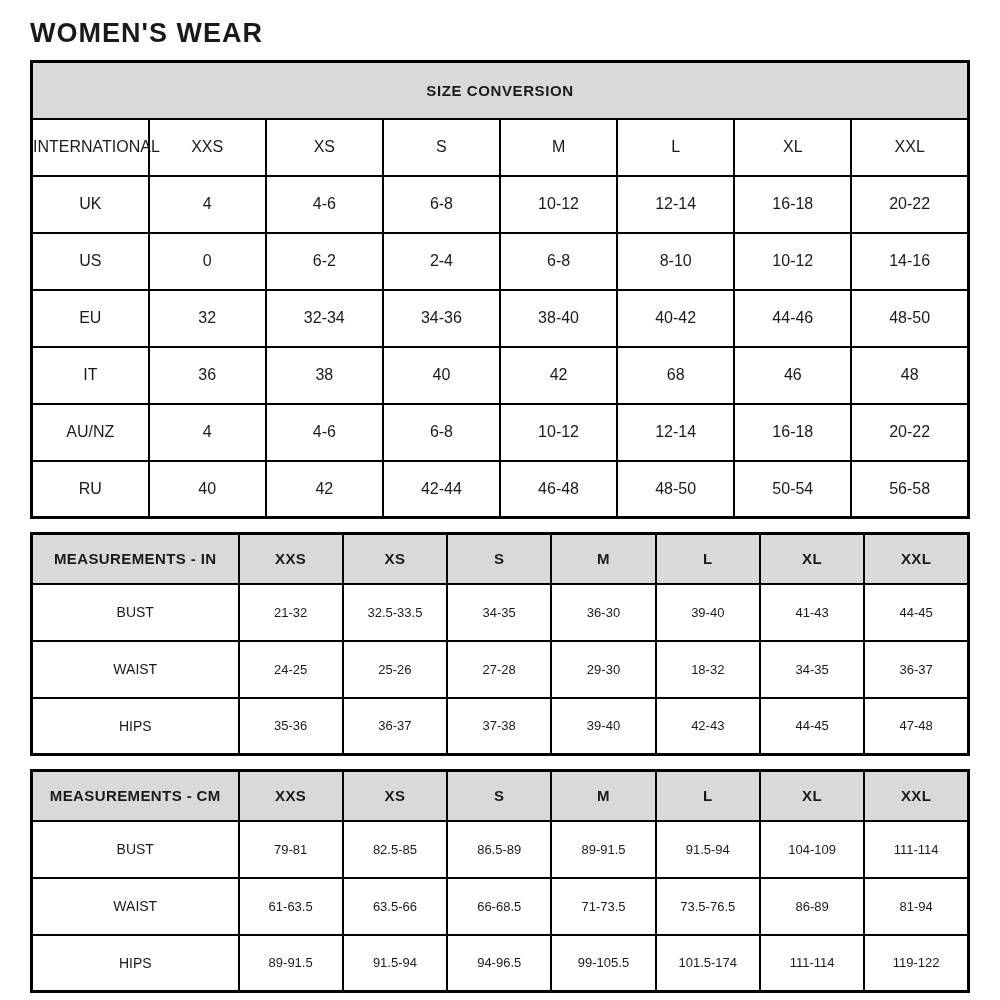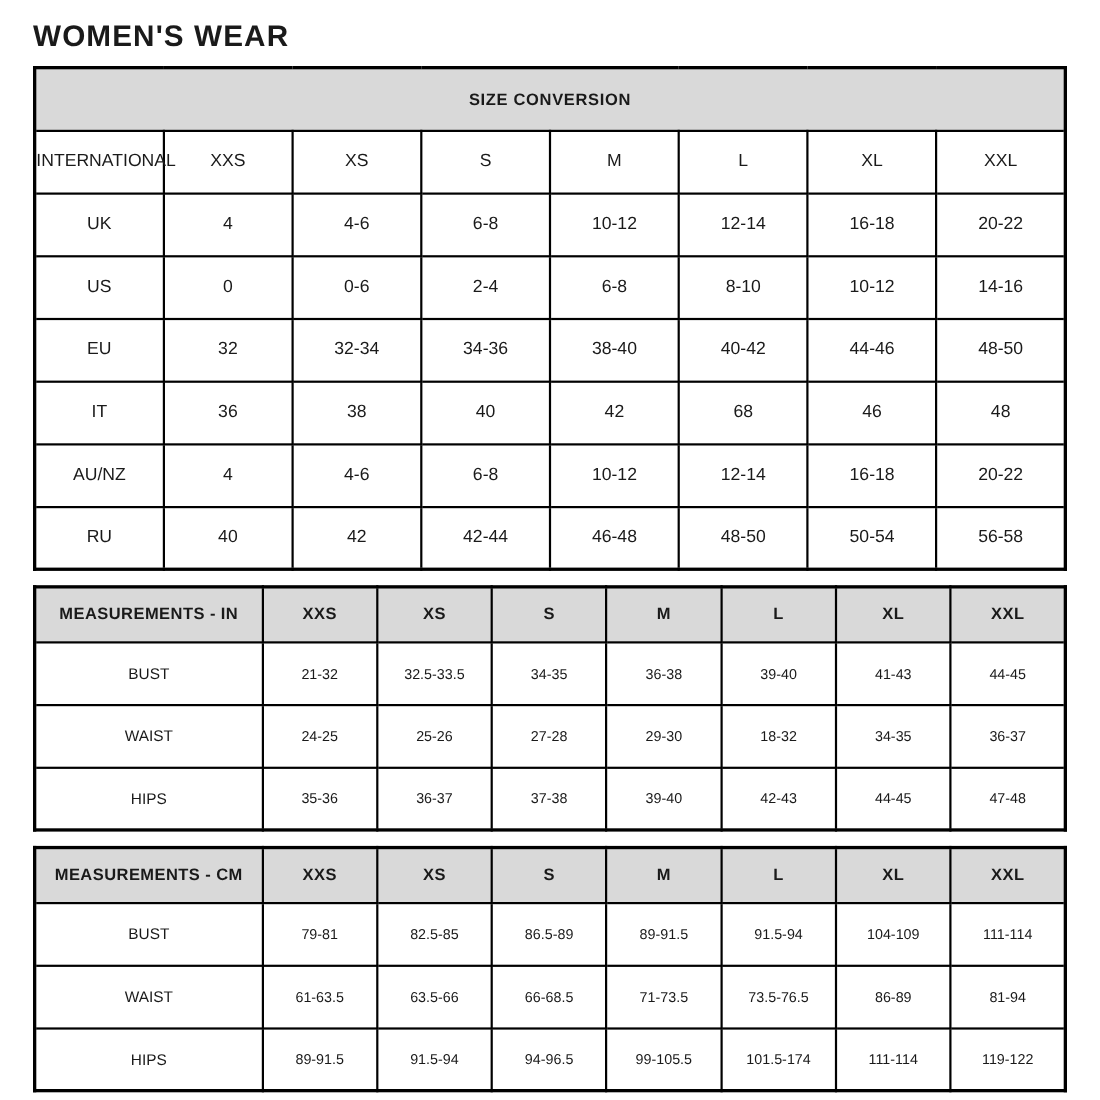--- a/index.html
+++ b/index.html
@@ -84,21 +84,21 @@
       <td>4-6</td>
       <td>6-8</td>
       <td>10-12</td>
       <td>12-14</td>
       <td>16-18</td>
       <td>20-22</td>
     </tr>
     <tr>
       <td>US</td>
       <td>0</td>
-      <td>0-6</td>
+      <td>6-2</td>
       <td>2-4</td>
       <td>6-8</td>
       <td>8-10</td>
       <td>10-12</td>
       <td>14-16</td>
     </tr>
     <tr>
       <td>EU</td>
       <td>32</td>
       <td>32-34</td>
@@ -151,21 +151,21 @@
       <td>M</td>
       <td>L</td>
       <td>XL</td>
       <td>XXL</td>
     </tr>
     <tr class="data-row">
       <td>BUST</td>
       <td>21-32</td>
       <td>32.5-33.5</td>
       <td>34-35</td>
-      <td>36-38</td>
+      <td>36-30</td>
       <td>39-40</td>
       <td>41-43</td>
       <td>44-45</td>
     </tr>
     <tr class="data-row">
       <td>WAIST</td>
       <td>24-25</td>
       <td>25-26</td>
       <td>27-28</td>
       <td>29-30</td>

